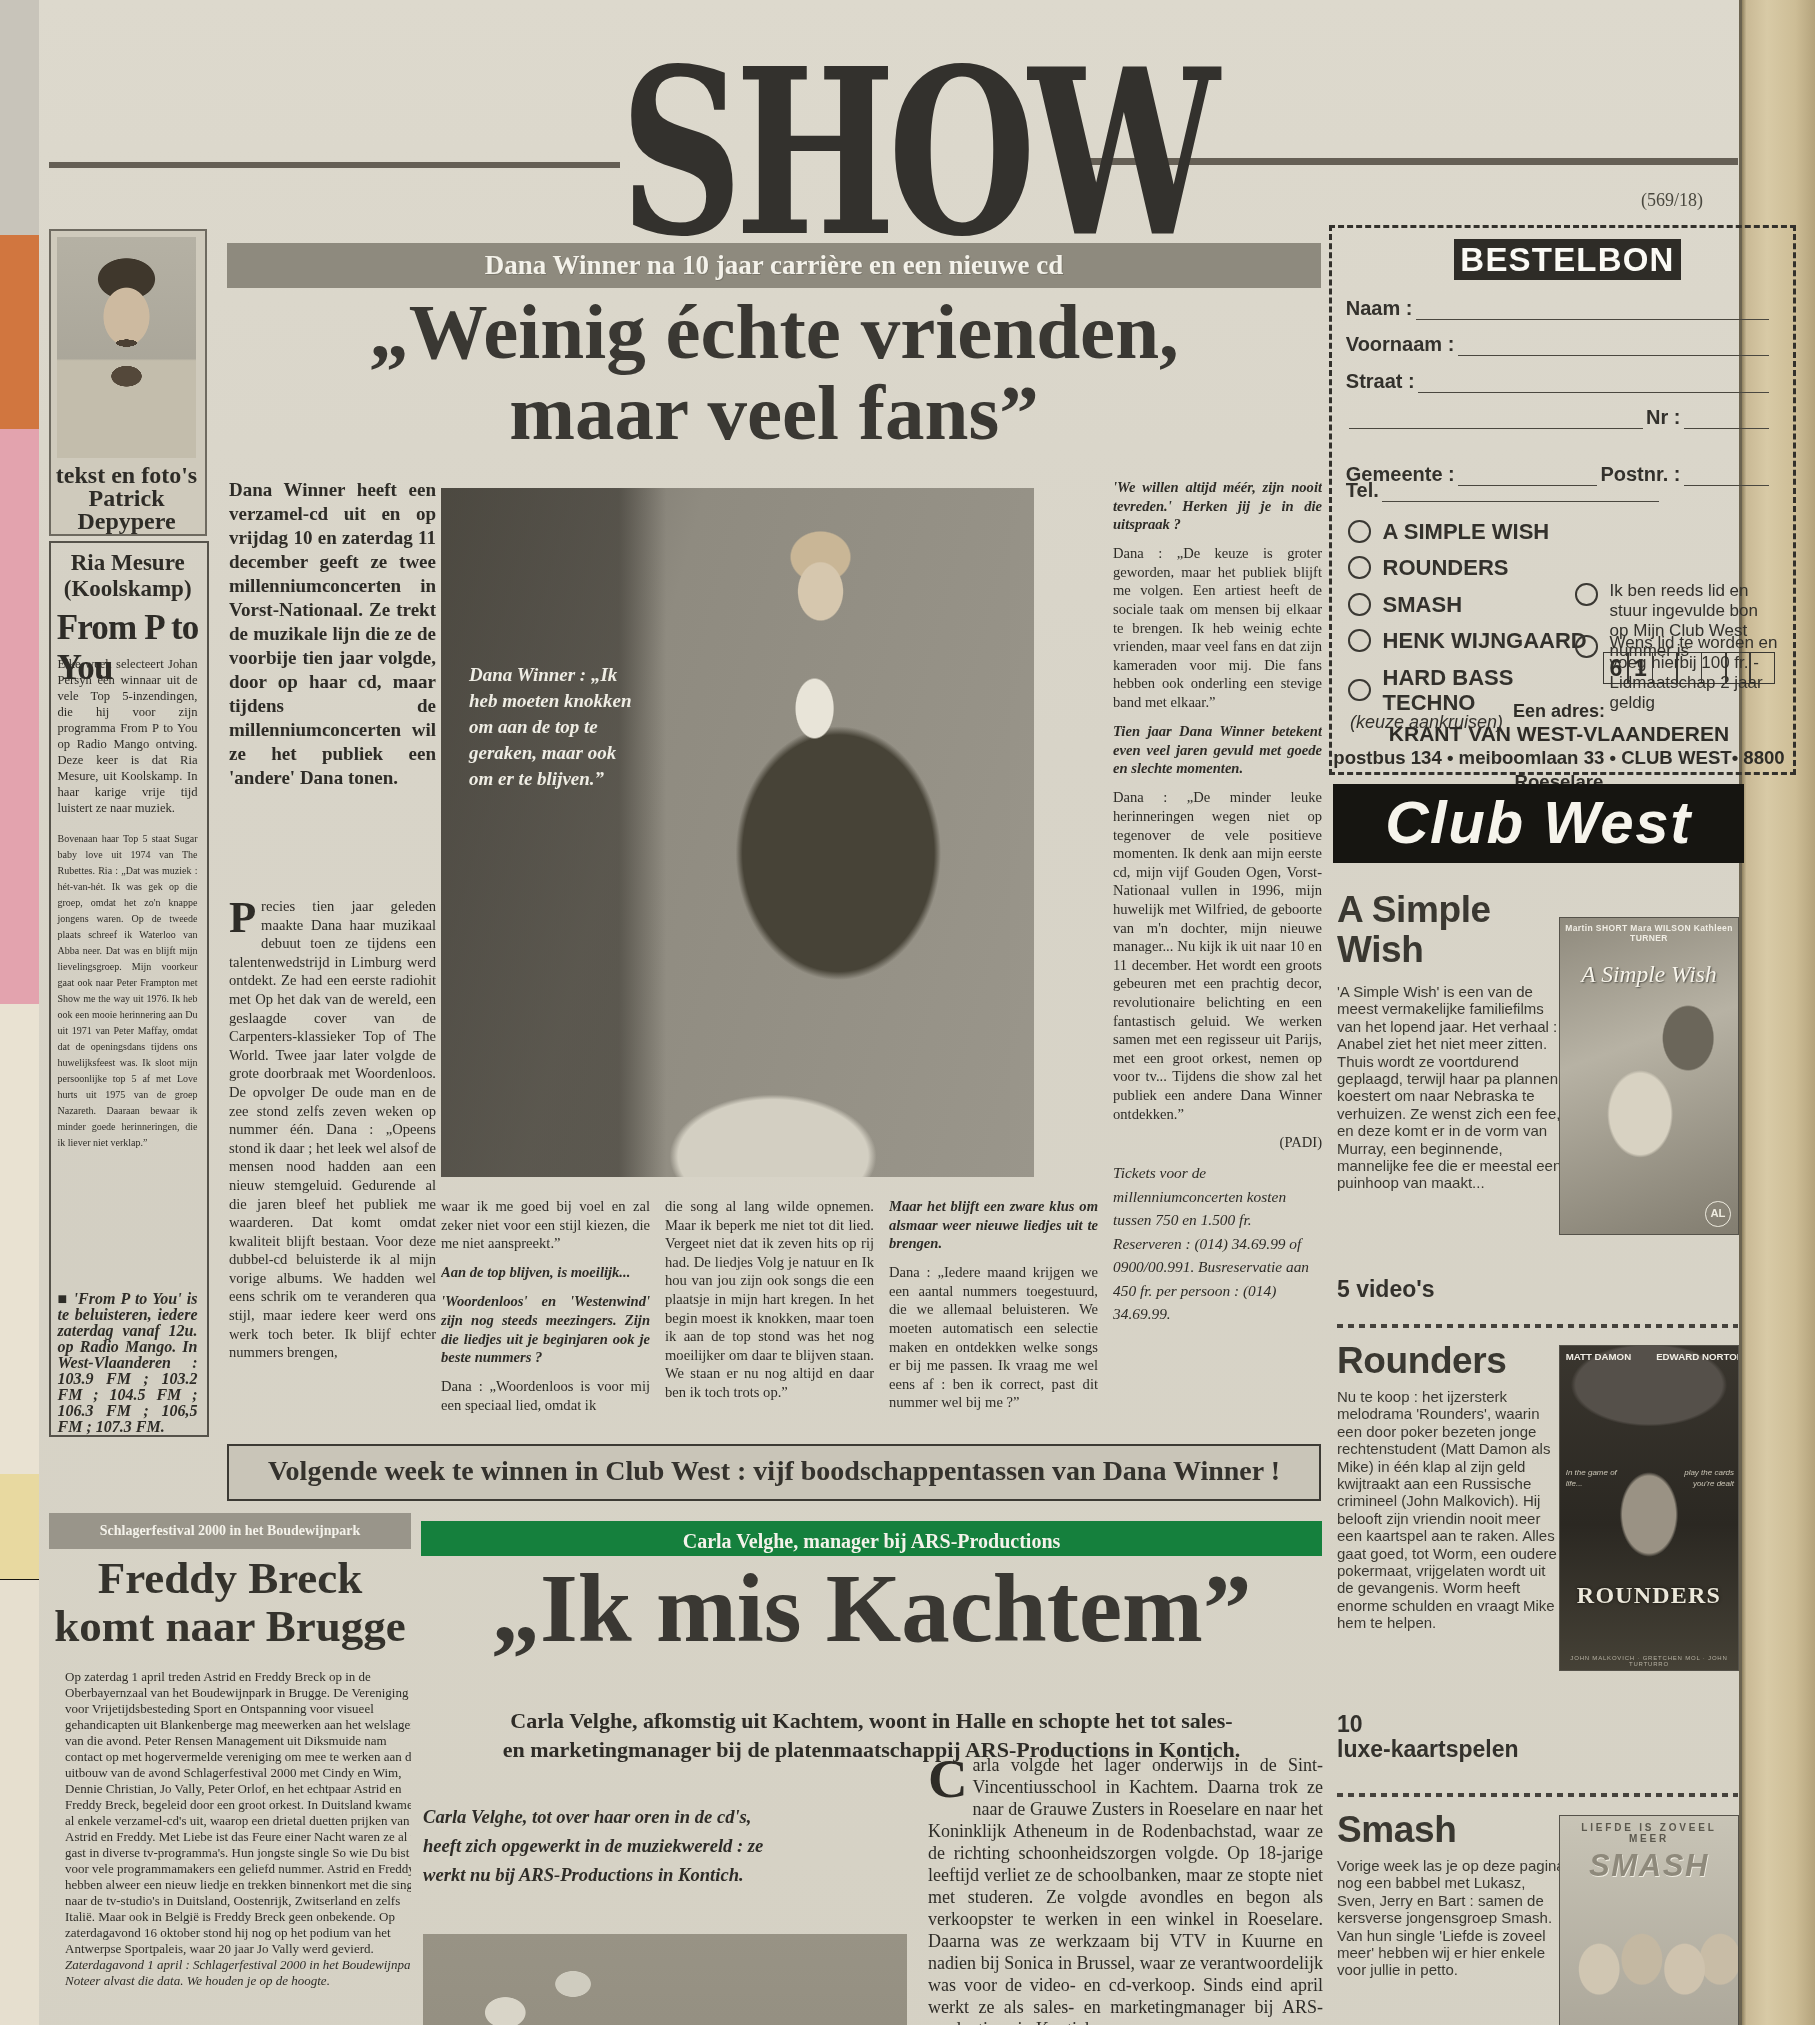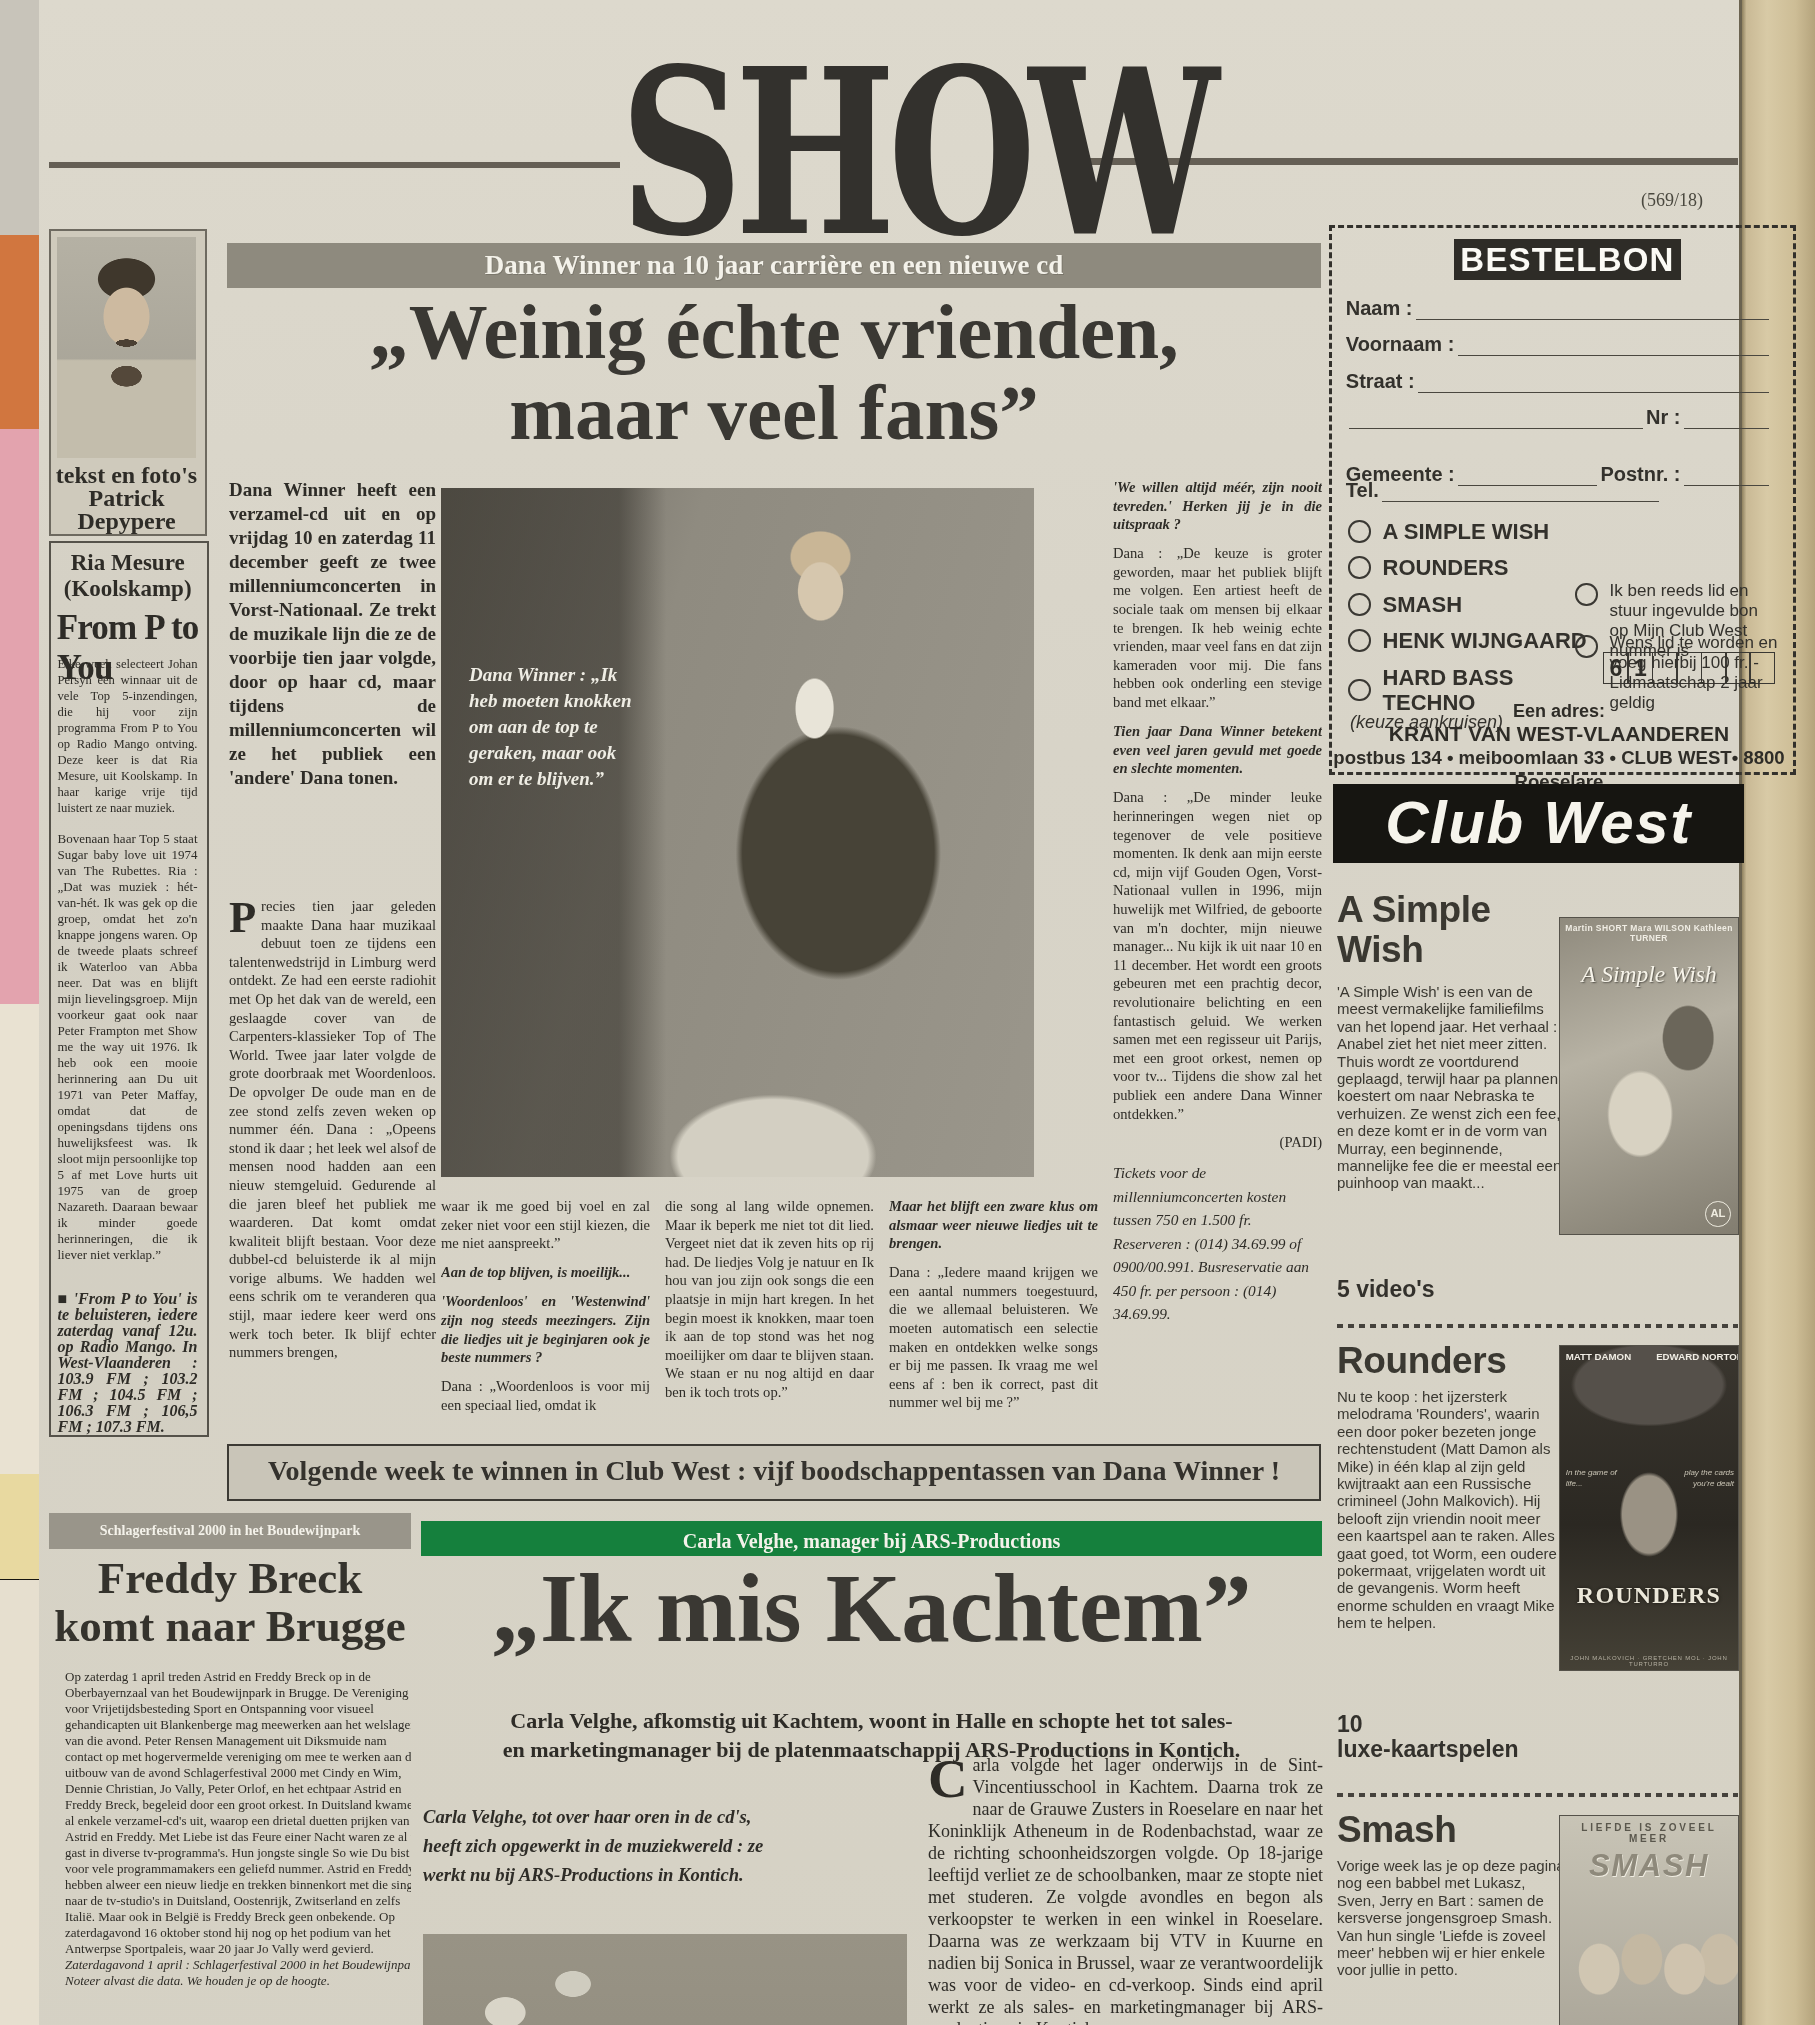--- a/index.html
+++ b/index.html
@@ -29,21 +29,21 @@
     radial-gradient(39px 49px at 50% 36%,#cdbaa0 58%,rgba(0,0,0,0) 60%),
     radial-gradient(51px 37px at 50% 19%,#3f372c 55%,rgba(0,0,0,0) 57%),
     radial-gradient(25px 17px at 50% 63%,#54483a 60%,rgba(0,0,0,0) 62%),
     linear-gradient(180deg,rgba(0,0,0,0) 55%,#c3bdac 56%),
     linear-gradient(180deg,#b5b1a4,#a29e92);}
   #author-caption{left:0;top:233px;width:151px;text-align:center;font-weight:700;font-size:24px;line-height:23px;color:#2e2c27;}
   #ria-box{left:49px;top:541px;width:156px;height:892px;border:2.4px double #55524a;background:rgba(0,0,0,0.015);}
   #ria-title{left:5.7px;top:6.5px;width:142px;text-align:center;font-weight:700;font-size:23px;line-height:26px;color:#2e2c27;}
   #ria-heading{left:5.7px;top:65px;width:142px;font-weight:700;font-size:35px;color:#2e2c27;letter-spacing:-0.8px;}
   #ria-p1{left:6.5px;top:113px;width:140px;font-size:12.6px;line-height:16px;}
-  #ria-p2{left:6.5px;top:288px;width:140px;font-size:13px;line-height:16px;}
+  #ria-p2{left:6.5px;top:288px;width:140px;font-size:10px;line-height:16px;}
   #ria-note{left:6.5px;top:748px;width:140px;font-size:16px;line-height:16px;font-weight:700;font-style:italic;text-align:justify;color:#2e2c27;}
   
   #dana-kicker{left:227px;top:243px;width:1094px;height:45px;background:#8e8a7e;font-size:27px;line-height:45px;text-shadow:0.8px 0.8px 0 #7a766b;}
   #dana-headline{left:227px;top:292px;width:1094px;text-align:center;font-weight:700;font-size:79px;line-height:1.02;color:#3a3833;}
   #dana-intro{left:229px;top:478px;width:207px;font-weight:700;font-size:19px;line-height:24px;text-align:justify;color:#2e2c27;}
   #dana-col1{left:229px;top:897px;width:207px;height:537px;overflow:hidden;}
   #dana-photo{left:441px;top:488px;width:593px;height:689px;background:
     radial-gradient(38px 49px at 64% 15%,#d6c7ae 58%,rgba(0,0,0,0) 61%),
     radial-gradient(53px 45px at 64% 10%,#c9b696 55%,rgba(0,0,0,0) 58%),
     radial-gradient(37px 58px at 63% 32%,#e8e4d8 50%,rgba(0,0,0,0) 53%),

